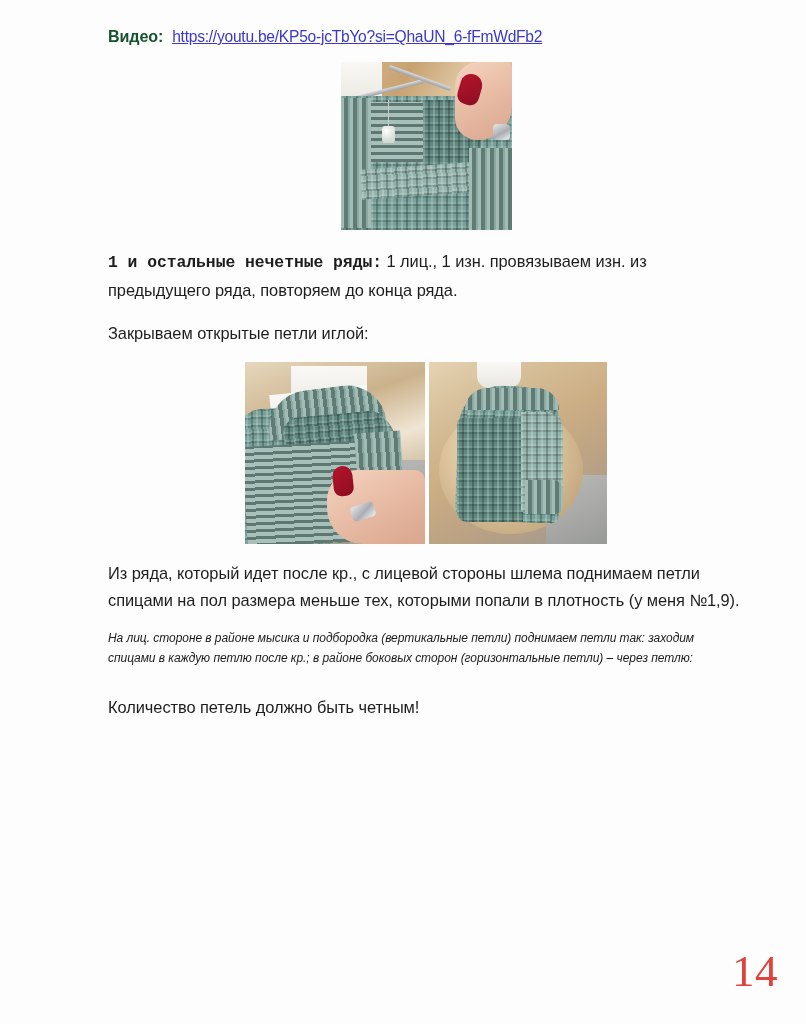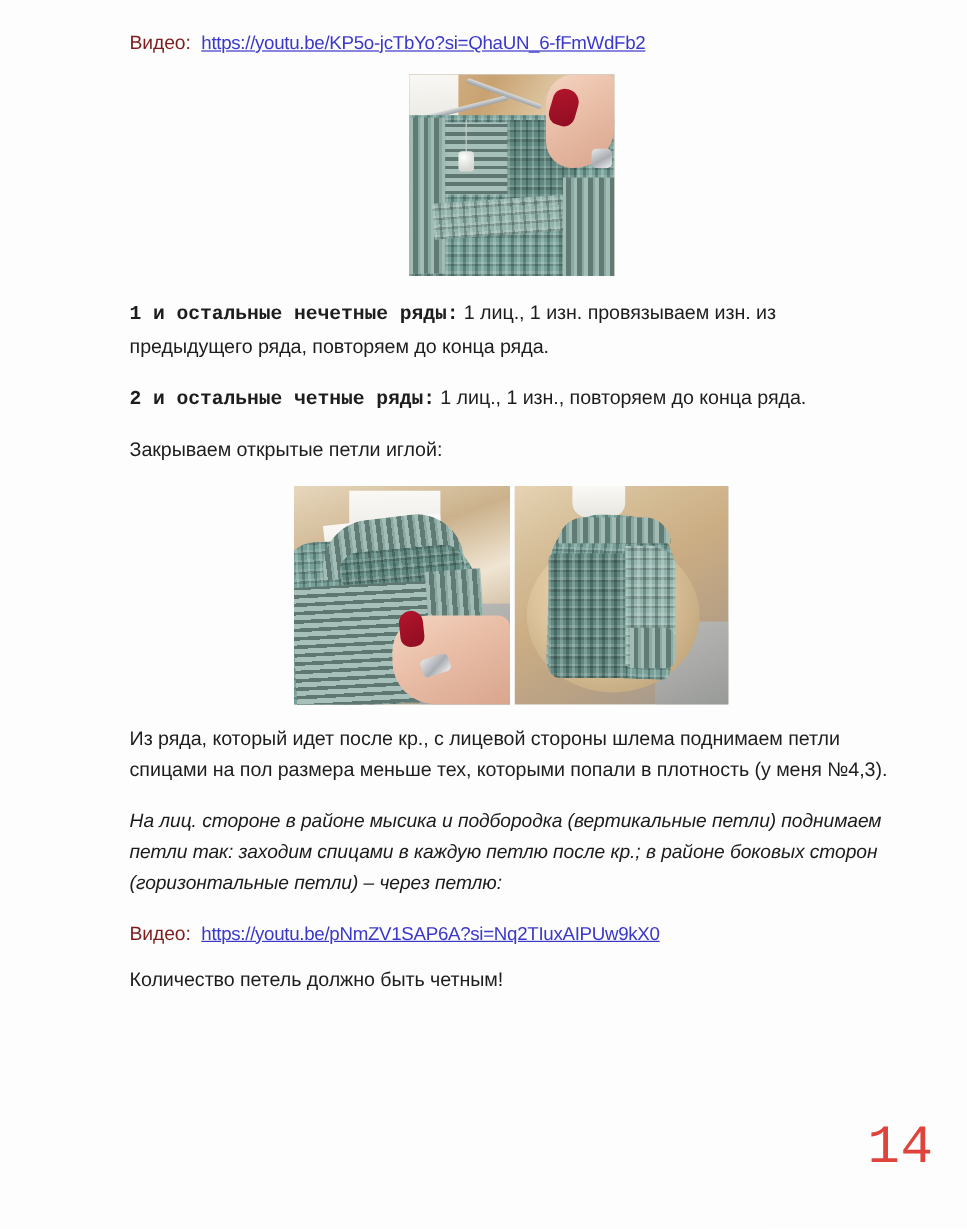--- a/index.html
+++ b/index.html
@@ -28,38 +28,38 @@
   p {
     margin: 0 0 16px 0;
     font-size: 16.4px;
     line-height: 1.62;
     letter-spacing: -0.05px;
   }
   .para-body { color: #1d1d1d; }
   .bold-lead { font-weight: bold; font-family: Liberation Mono, monospace; }
   .italic-block {
     font-style: italic;
-    font-size: 16px;
+    font-size: 12px;
     line-height: 1.62;
-    margin: 0 0 16px 0;
+    margin: 0 0 26px 0;
   }
   .underline-head {
     text-decoration: underline;
     text-underline-offset: 2px;
     font-size: 16.4px;
     margin: 0 0 16px 0;
   }
   .video-line {
     margin: 0 0 14px 0;
     font-size: 16.1px;
     line-height: 1.5;
   }
   .video-label {
-    color: #7f1d1d;
-    font-weight: normal;
+    color: #14532d;
+    font-weight: bold;
     letter-spacing: -0.1px;
   }
   .video-link {
     color: #3b38c9;
     text-decoration: underline;
     text-underline-offset: 1px;
     font-family: "Liberation Sans", sans-serif;
     font-size: 15.6px;
     letter-spacing: -0.25px;
     word-break: break-all;
@@ -183,22 +183,22 @@
   .seat {
     position:absolute;
     border-radius: 50%;
     background: radial-gradient(ellipse at 42% 34%, #efdcbc 0%, #ddc49c 45%, #c3a87e 78%, #ab9071 100%);
   }
 
   
   .page-number {
     position: absolute;
     right: 28px;
-    bottom: 45px;
-    font-family: Liberation Mono, monospace;
+    bottom: 30px;
+    font-family: Liberation Serif, serif;
     font-size: 45px;
     color: #e0433c;
     line-height: 1;
     letter-spacing: 0.5px;
     text-align: center;
   }
 </style>
 </head>
 <body>
 
@@ -232,23 +232,20 @@
       <div class="nail" style="left:118px;top:12px;width:22px;height:31px;border-radius:10px 11px 9px 9px;transform:rotate(16deg);"></div>
       <div class="ring" style="left:152px;top:62px;width:17px;height:16px;border-radius:4px;"></div>
     </div>
   </div>
 
 
   <p class="para-body">
     <span class="bold-lead">1 и остальные нечетные ряды:</span><span> 1 лиц., 1 изн. провязываем изн. из предыдущего ряда, повторяем до конца ряда.</span>
   </p>
 
-  <p class="para-body">
-    <span class="bold-lead">2 и остальные четные ряды:</span><span> 1 лиц., 1 изн., повторяем до конца ряда.</span>
-  </p>
 
   <p class="para-body">Закрываем открытые петли иглой:</p>
 
 
   <div class="figure-pair">
 
     <div class="photo ph2">
       <div class="layer wood-b"></div>
       <div class="floor-grey"></div>
       <div class="white-sheet" style="left:46px;top:4px;width:76px;height:56px;border-radius:0 0 18px 18px;"></div>
@@ -273,26 +270,22 @@
 
       <div class="knit knit-mid" style="left:28px;top:24px;width:104px;height:136px;border-radius:44px 44px 8px 14px;transform:rotate(2deg);"></div>
       <div class="rib" style="left:36px;top:26px;width:94px;height:22px;border-radius:30px 30px 0 0;"></div>
       <div class="knit knit-dark" style="left:28px;top:56px;width:66px;height:104px;border-radius:6px 0 0 10px;"></div>
       <div class="knit knit-light" style="left:92px;top:50px;width:42px;height:100px;border-radius:0 18px 10px 0;"></div>
       <div class="rib" style="left:96px;top:118px;width:38px;height:34px;border-radius:0 10px 8px 0;"></div>
     </div>
   </div>
 
 
-  <p class="para-body">Из ряда, который идет после кр., с лицевой стороны шлема поднимаем петли спицами на пол размера меньше тех, которыми попали в плотность (у меня №4,3).</p>
+  <p class="para-body">Из ряда, который идет после кр., с лицевой стороны шлема поднимаем петли спицами на пол размера меньше тех, которыми попали в плотность (у меня №1,9).</p>
 
   <p class="italic-block">На лиц. стороне в районе мысика и подбородка (вертикальные петли) поднимаем петли так: заходим спицами в каждую петлю после кр.; в районе боковых сторон (горизонтальные петли) – через петлю:</p>
 
-  <p class="video-line">
-    <span class="video-label">Видео:</span>
-    <span>&nbsp;</span><a class="video-link" href="#">https://youtu.be/pNmZV1SAP6A?si=Nq2TIuxAIPUw9kX0</a>
-  </p>
 
   <p class="para-body">Количество петель должно быть четным!</p>
 
   <div class="page-number">14</div>
 
 </div>
 
 </body></html>

